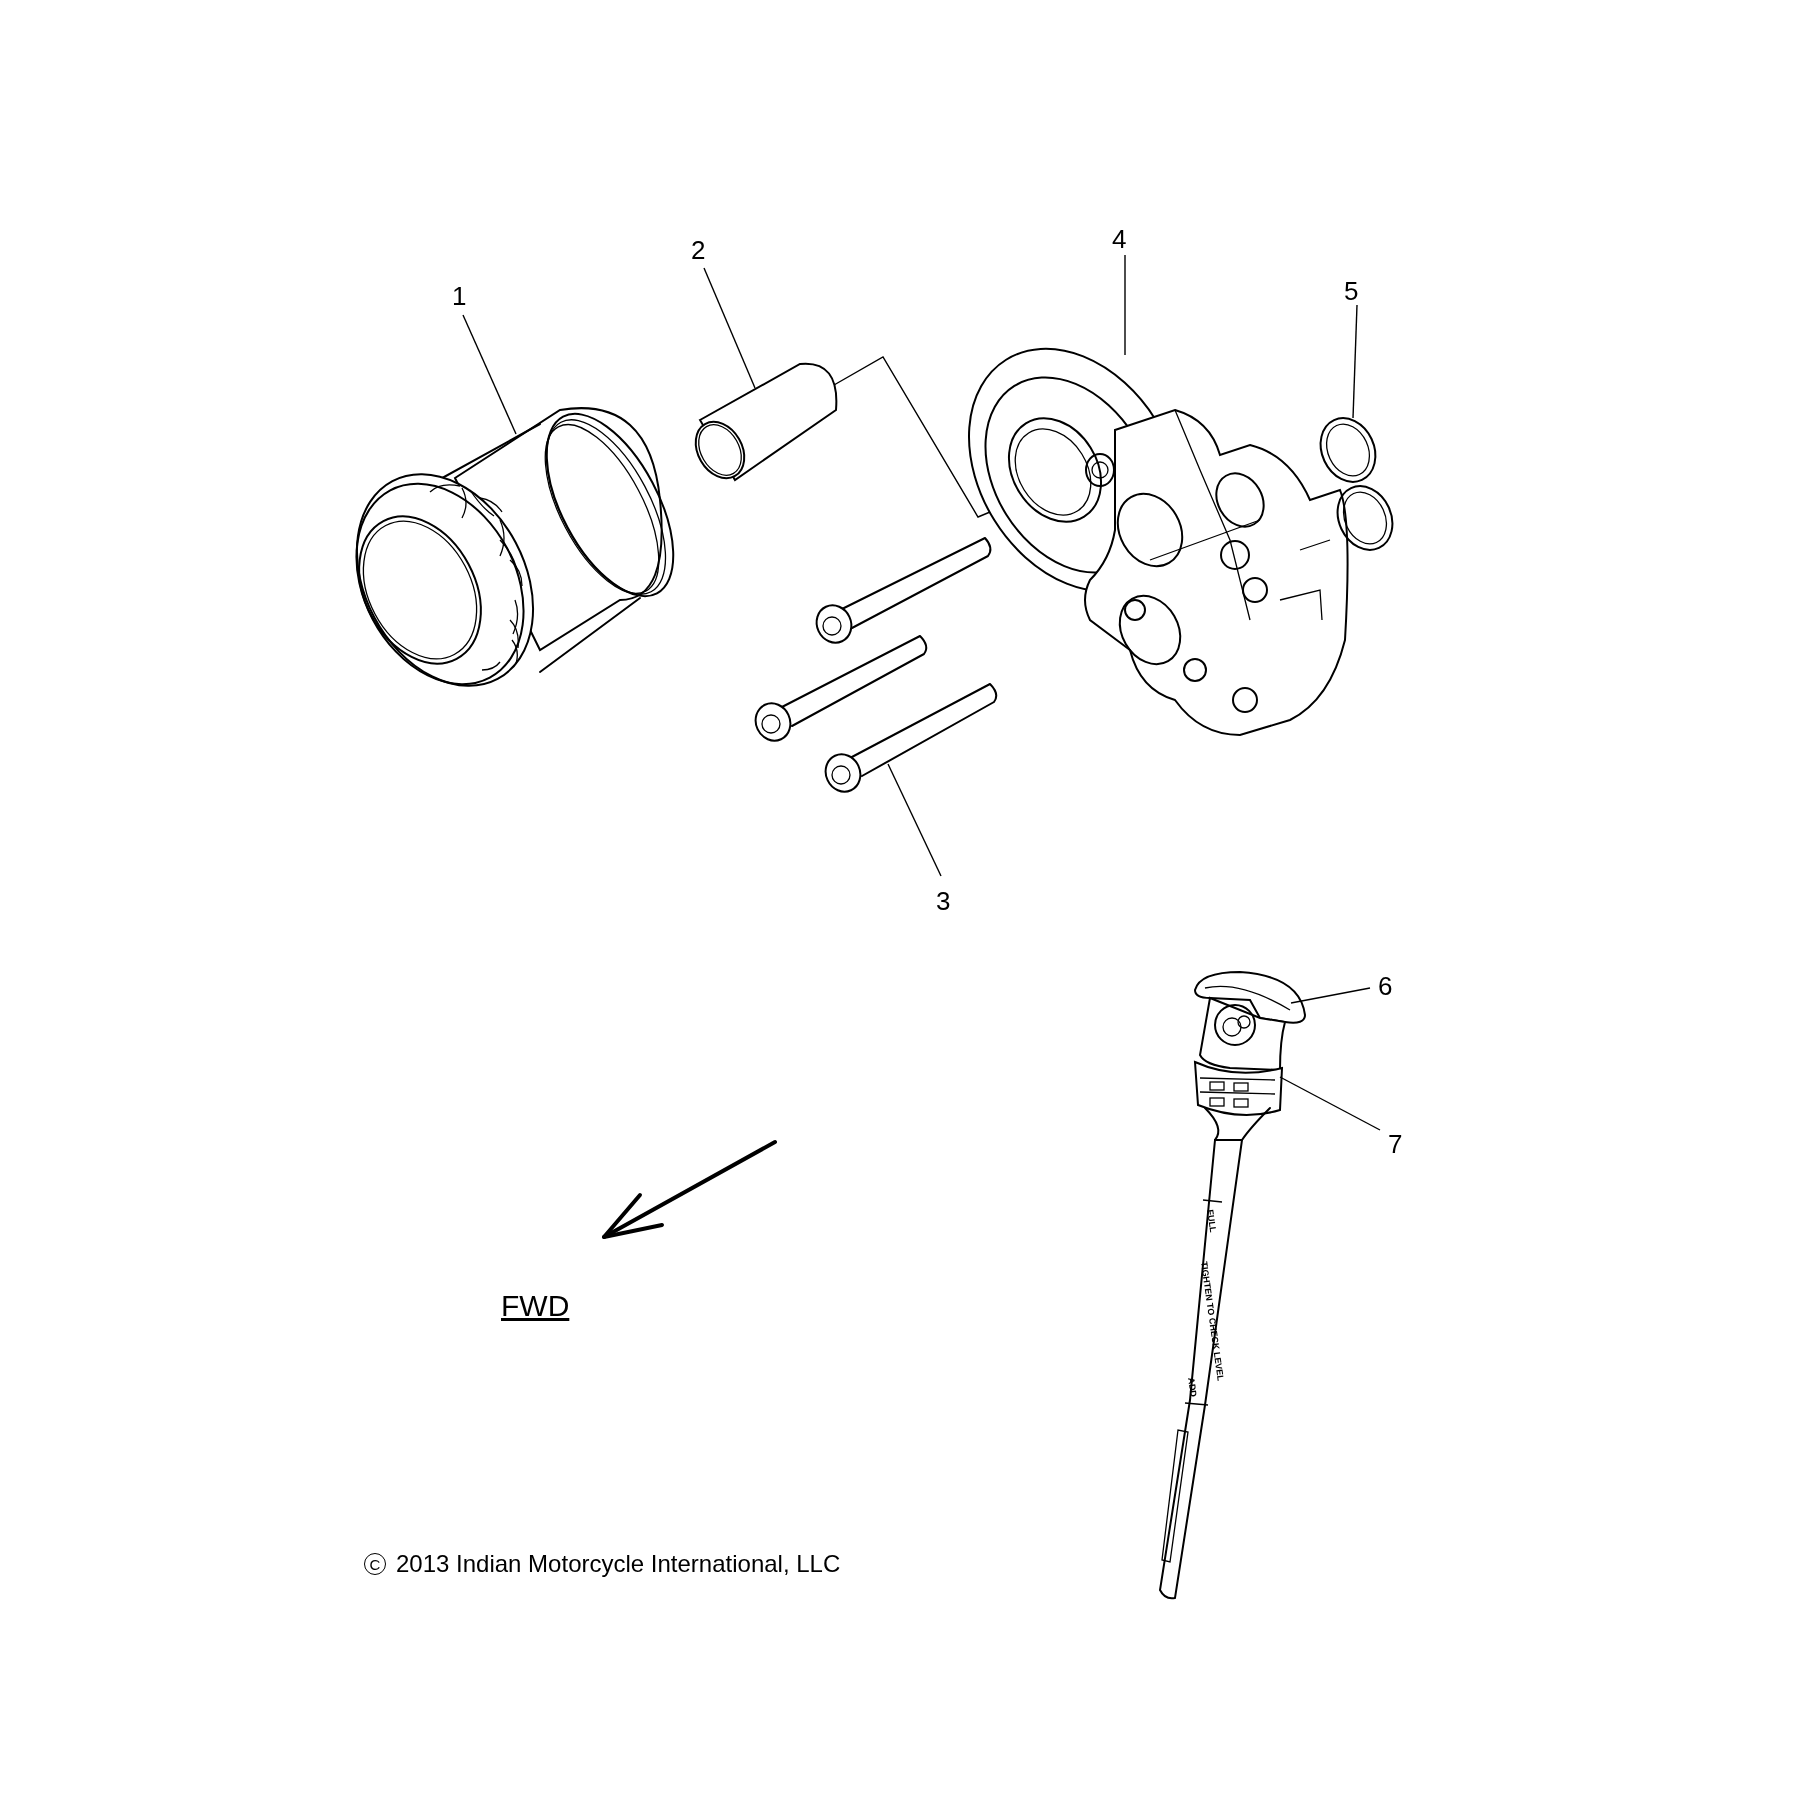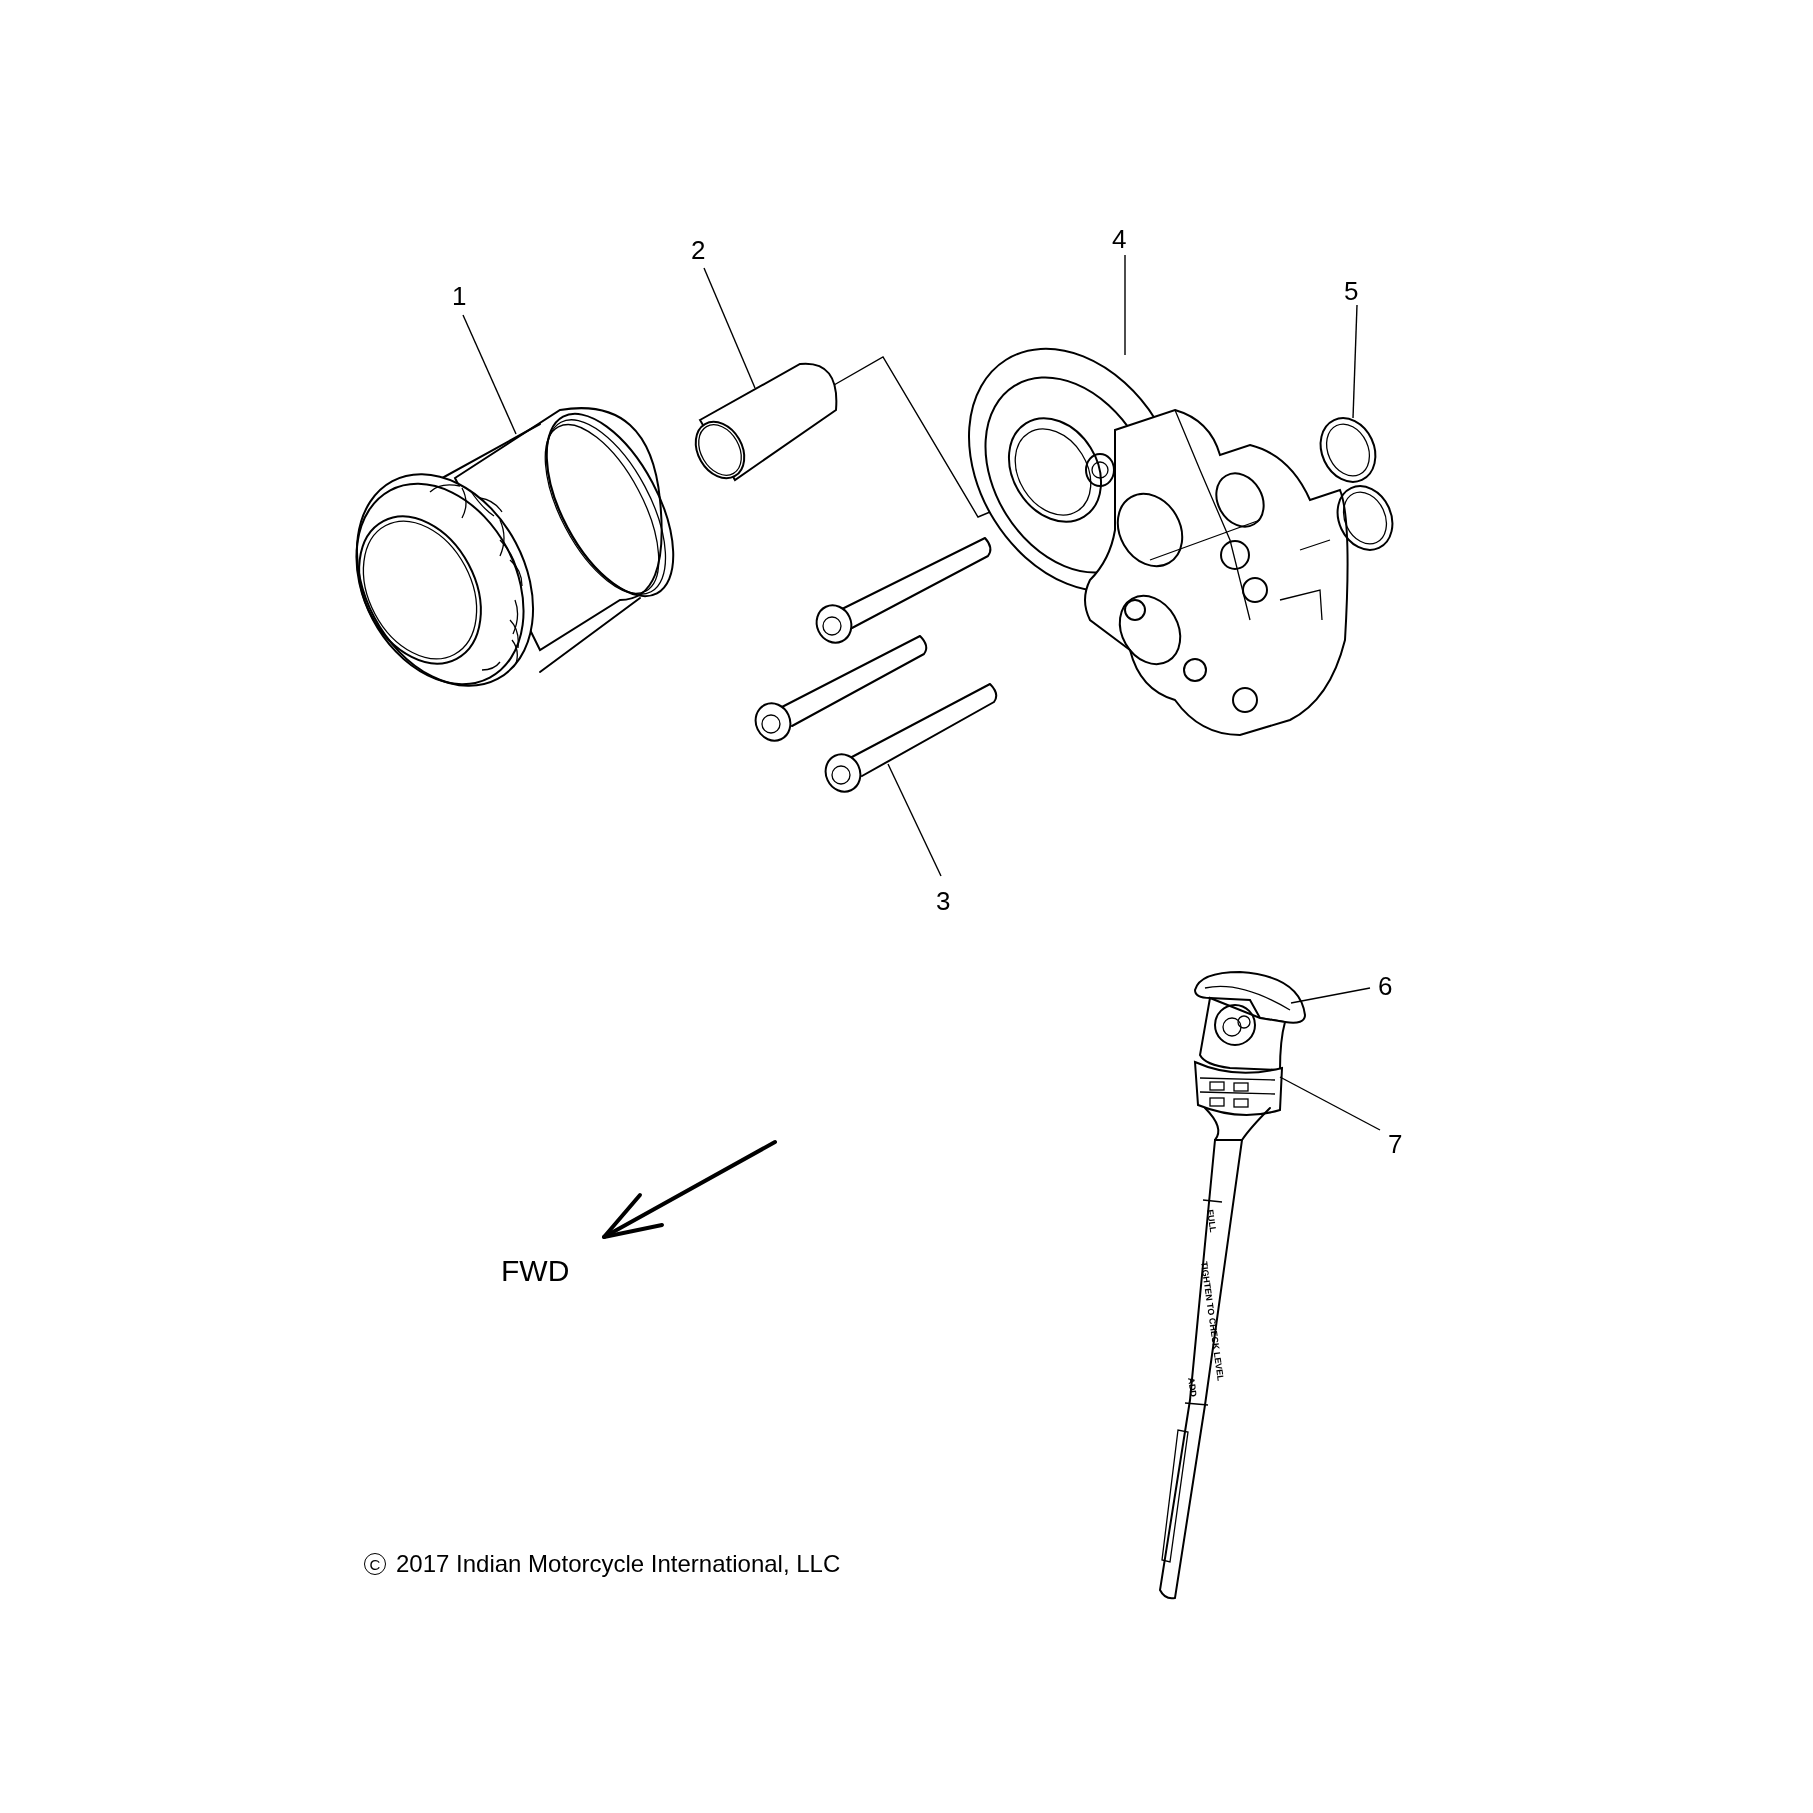--- a/index.html
+++ b/index.html
@@ -135,20 +135,20 @@
   </svg>
 
   <span class="callout" style="left:452px; top:283px;">1</span>
   <span class="callout" style="left:691px; top:237px;">2</span>
   <span class="callout" style="left:936px; top:888px;">3</span>
   <span class="callout" style="left:1112px; top:226px;">4</span>
   <span class="callout" style="left:1344px; top:278px;">5</span>
   <span class="callout" style="left:1378px; top:973px;">6</span>
   <span class="callout" style="left:1388px; top:1131px;">7</span>
 
-  <span class="fwd" style="left:501px; top:1256px;">FWD</span>
+  <span class="fwd" style="left:501px; top:1291px;text-decoration:underline;">FWD</span>
 
   <div class="copyright">
     <span class="copy-sym">C</span>
-    <span>2017 Indian Motorcycle International, LLC</span>
+    <span>2013 Indian Motorcycle International, LLC</span>
   </div>
 
 </div>
 
 </body></html>

